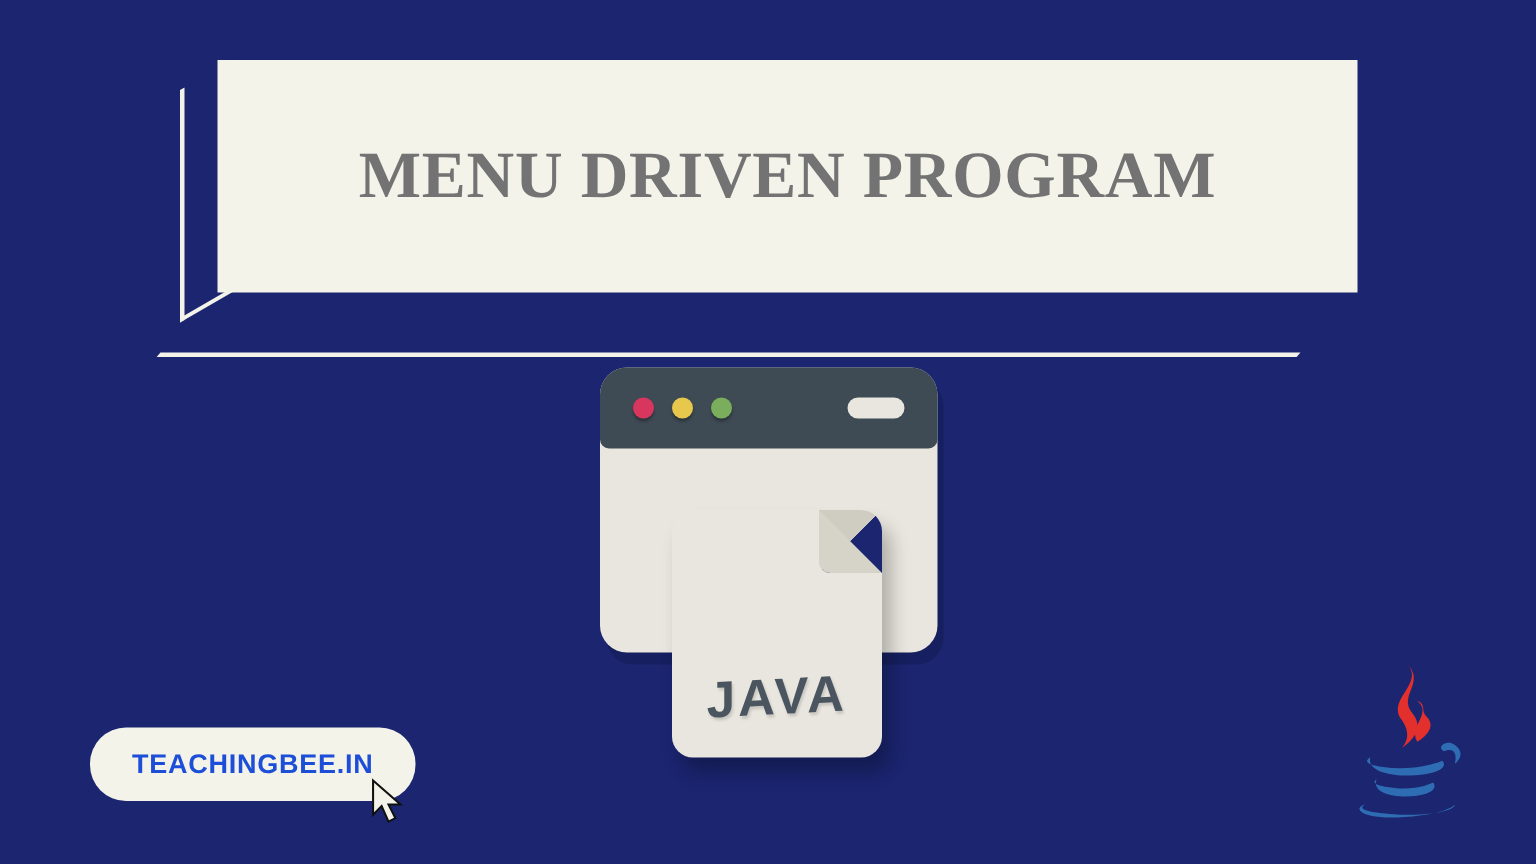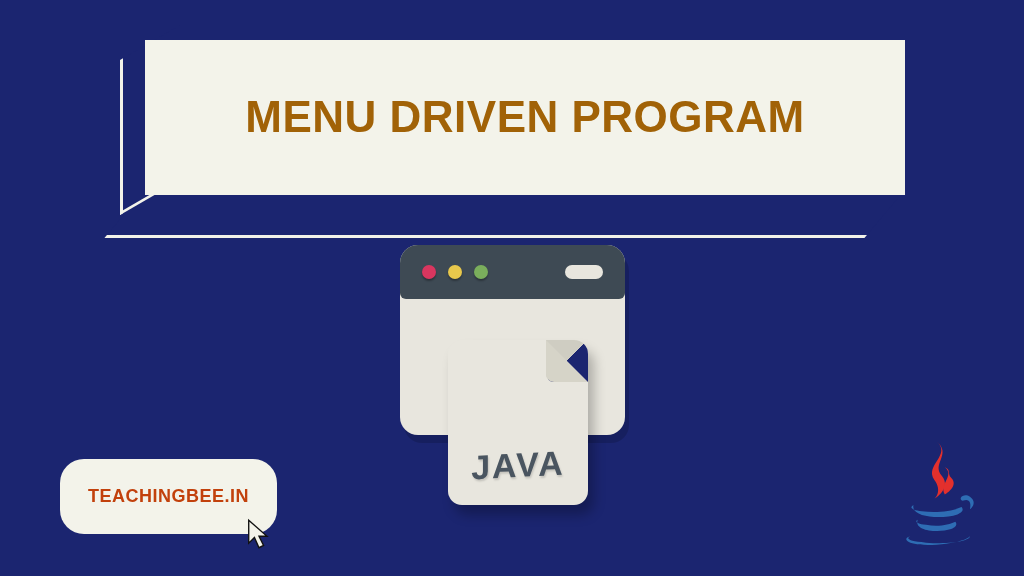--- a/index.html
+++ b/index.html
@@ -50,24 +50,24 @@
       background: #f3f3ea;
       display: flex;
       align-items: center;
       justify-content: center;
       text-align: center;
       padding: 20px 30px;
     }
     .title-text {
       font-size: 44px;
       font-weight: 900;
-      color: #a16207;
+      color: #737373;
       line-height: 1.15;
       letter-spacing: 0.5px;
-      font-family: Liberation Sans, sans-serif;
+      font-family: Liberation Serif, serif;
     }
     .window-illustration {
       position: absolute;
       top: 245px;
       left: 400px;
       width: 225px;
       height: 260px;
     }
     .window-back {
       position: absolute;
@@ -142,24 +142,24 @@
       font-family: Arial Black, Arial, sans-serif;
       transform: rotate(-3deg) skewX(-3deg);
       text-shadow: 1px 2px 2px rgba(0,0,0,0.15);
     }
     .badge {
       position: absolute;
       bottom: 42px;
       left: 60px;
       background: #f3f3ea;
       border-radius: 24px;
-      padding: 27px 28px;
+      padding: 14px 28px;
       font-size: 18px;
       font-weight: 900;
-      color: #c2410c;
+      color: #1d4ed8;
       letter-spacing: 0.5px;
     }
     .cursor {
       position: absolute;
       bottom: 26px;
       left: 245px;
       width: 28px;
       height: 32px;
     }
     .java-logo {

